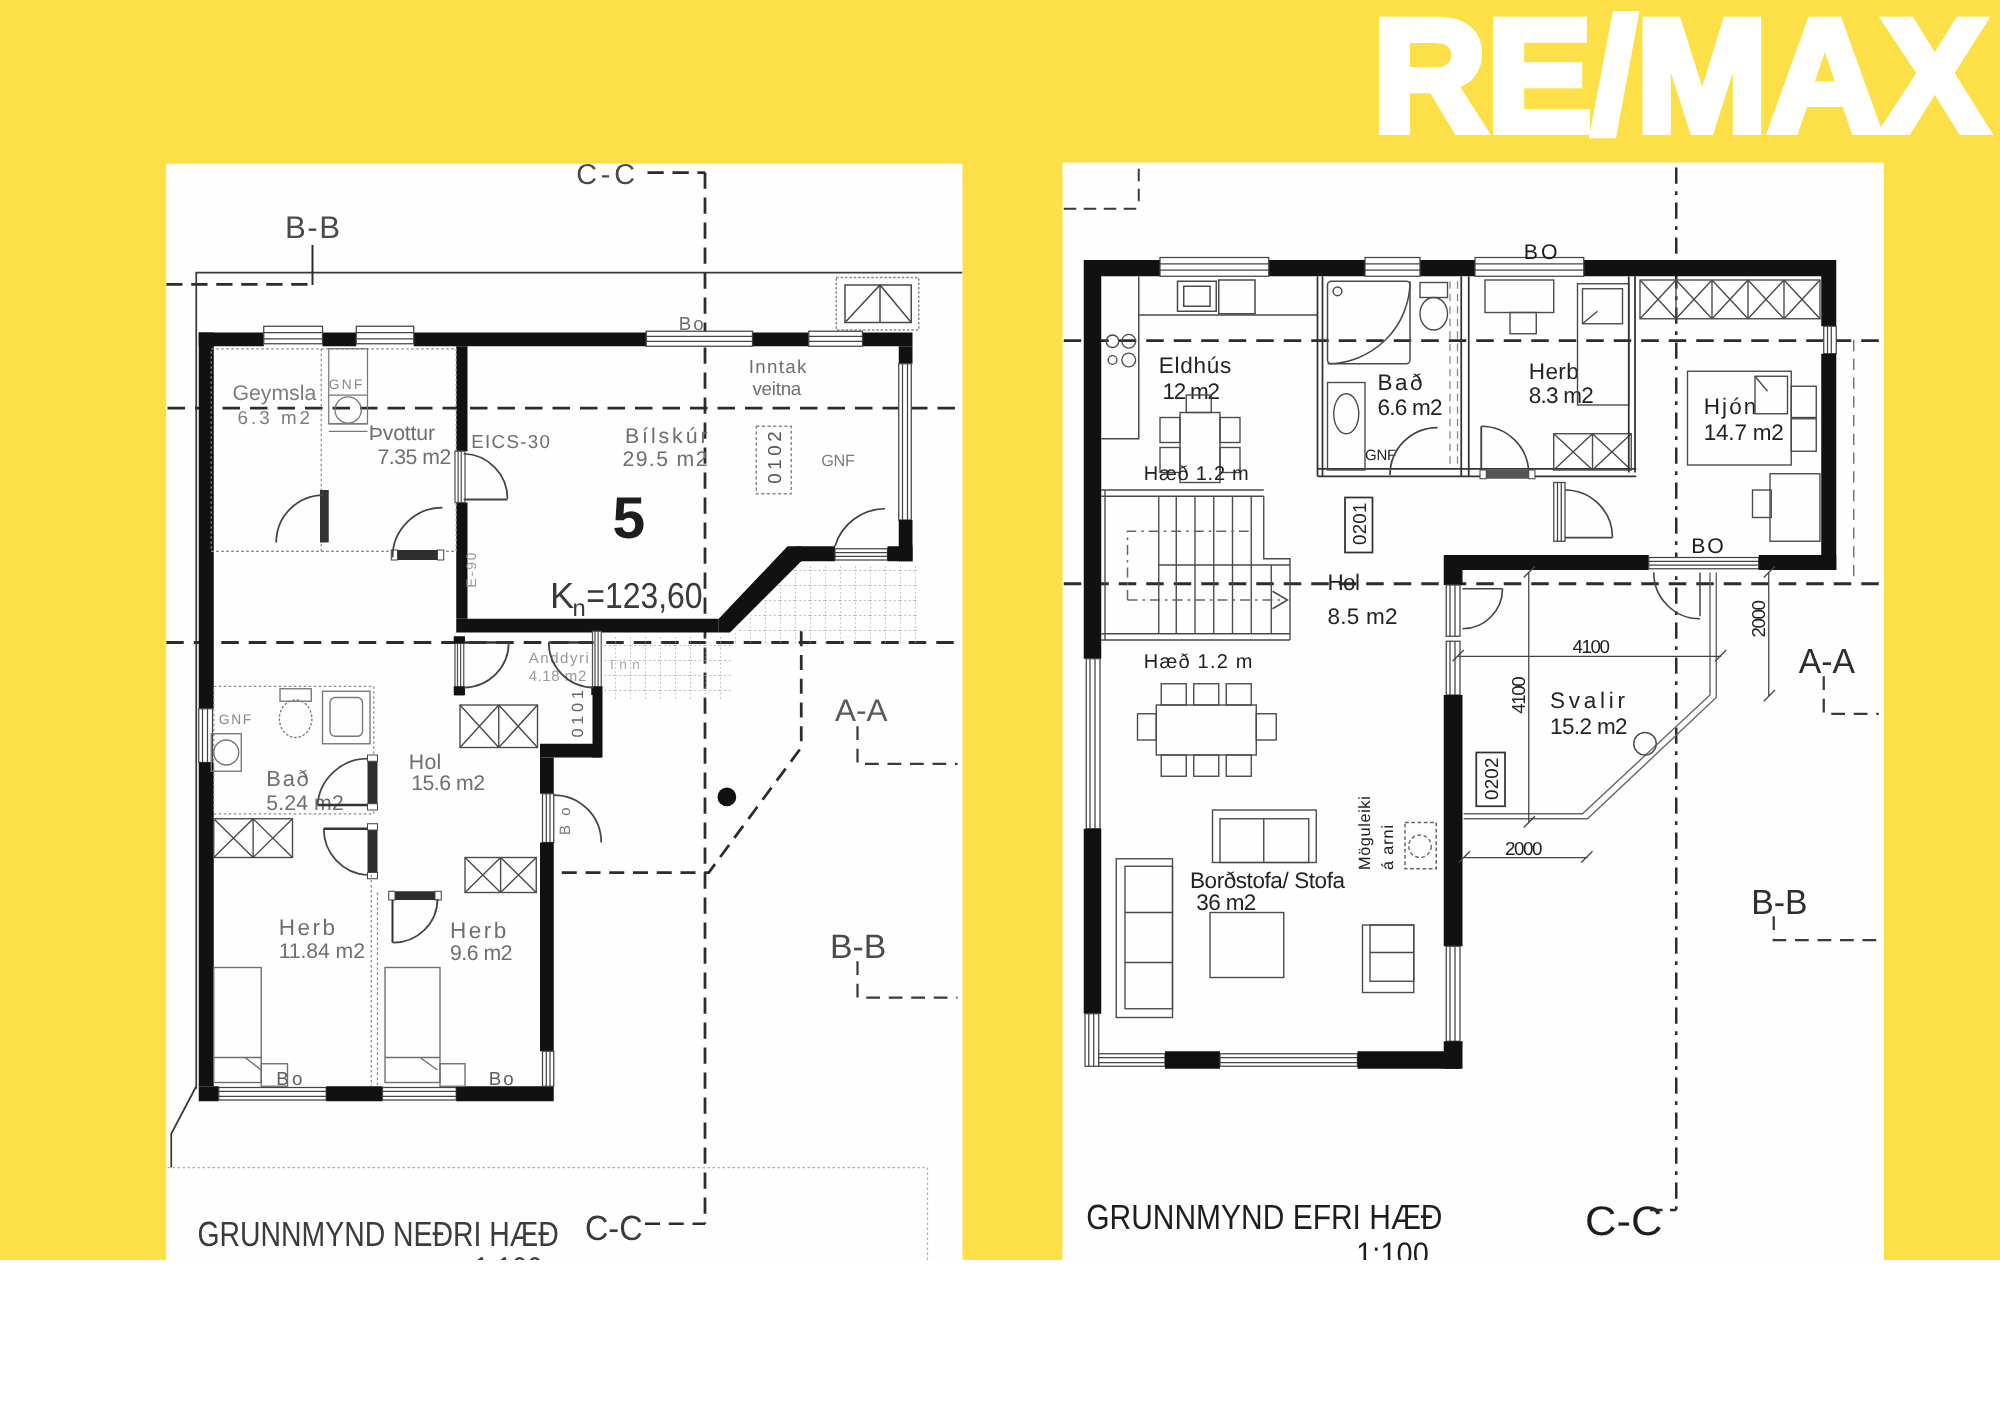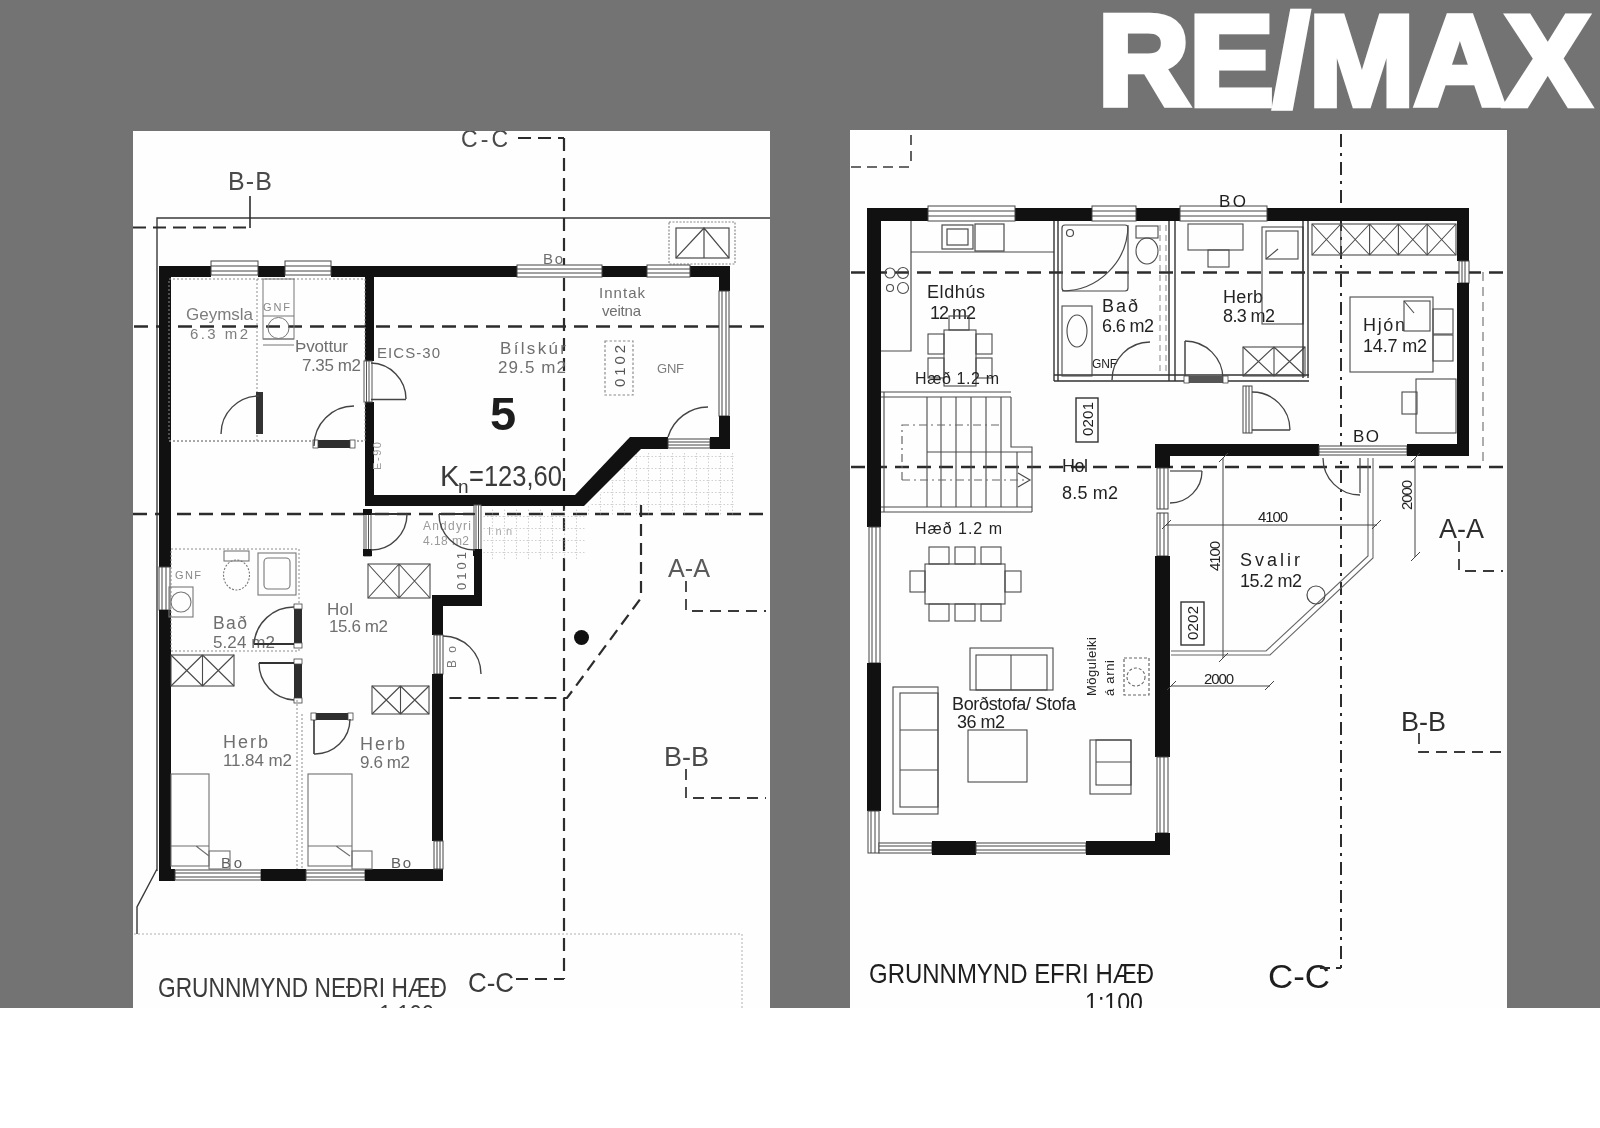--- a/index.html
+++ b/index.html
@@ -1,16 +1,16 @@
 <!DOCTYPE html>
 <html><head>
 <meta charset="utf-8">
 <style>
   html,body{margin:0;padding:0;}
-  .page{position:relative;width:1600px;height:1008px;background:#737373;overflow:hidden;font-family:"Liberation Sans",sans-serif;}
+  .page{position:relative;width:1600px;height:1008px;background:#fde047;overflow:hidden;font-family:"Liberation Sans",sans-serif;}
   .panel{position:absolute;background:#fefefe;}
   svg text{font-family:"Liberation Sans",sans-serif;}
 </style>
 </head>
 <body>
 <div class="page">
 
 <svg style="position:absolute;left:0;top:0" width="1600" height="120">
 <text x="1098" y="105" font-size="128" font-weight="bold" fill="#ffffff" stroke="#ffffff" stroke-width="6.5" textLength="492" lengthAdjust="spacingAndGlyphs">RE/MAX</text>
 </svg>

